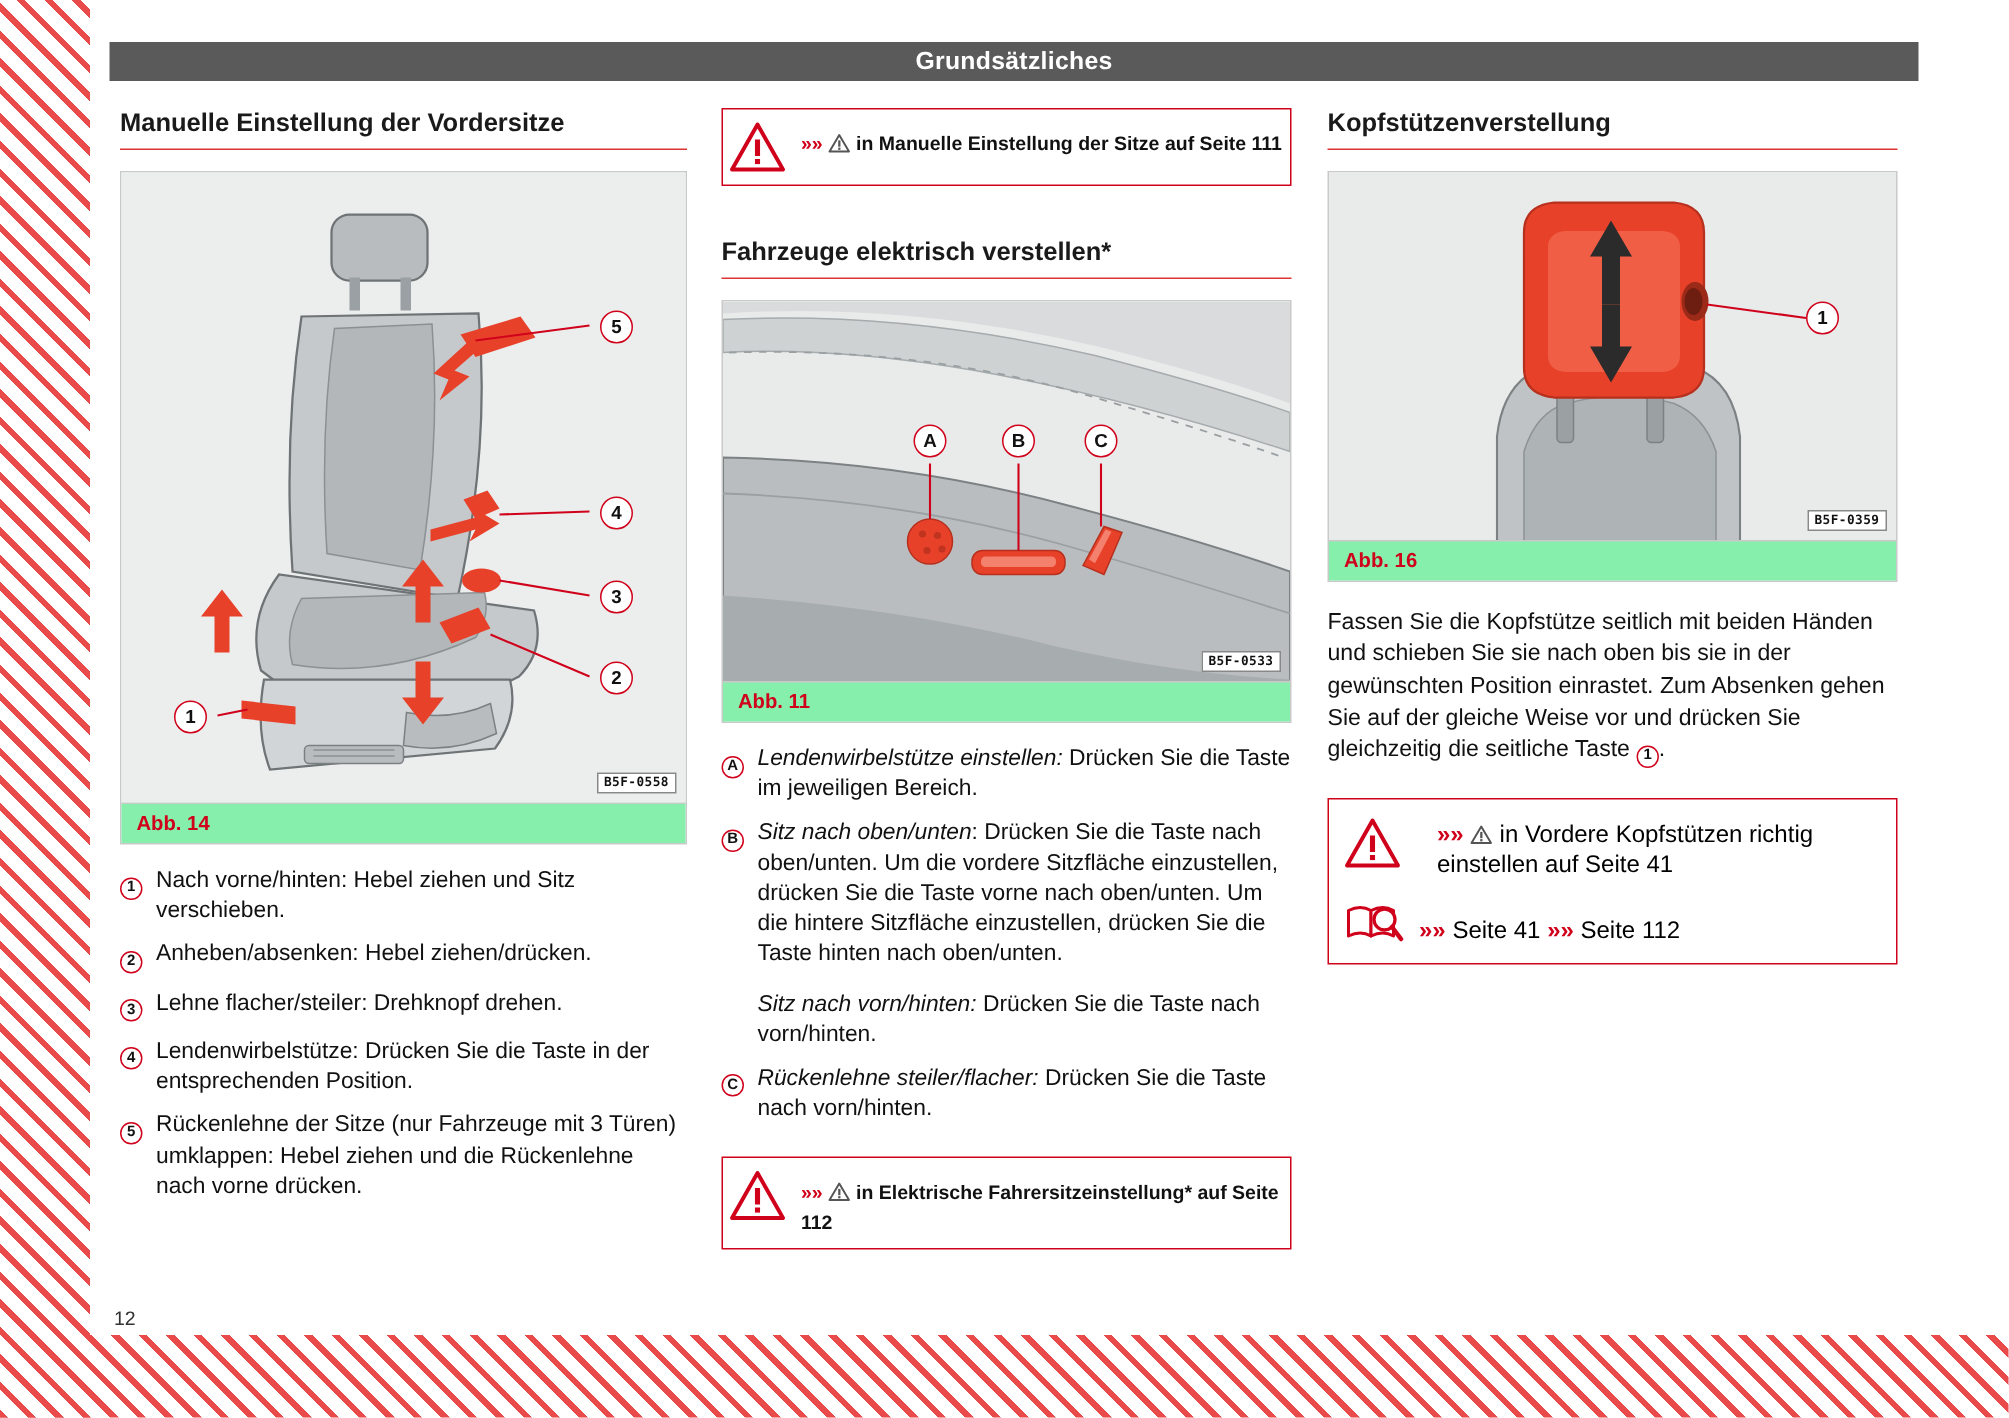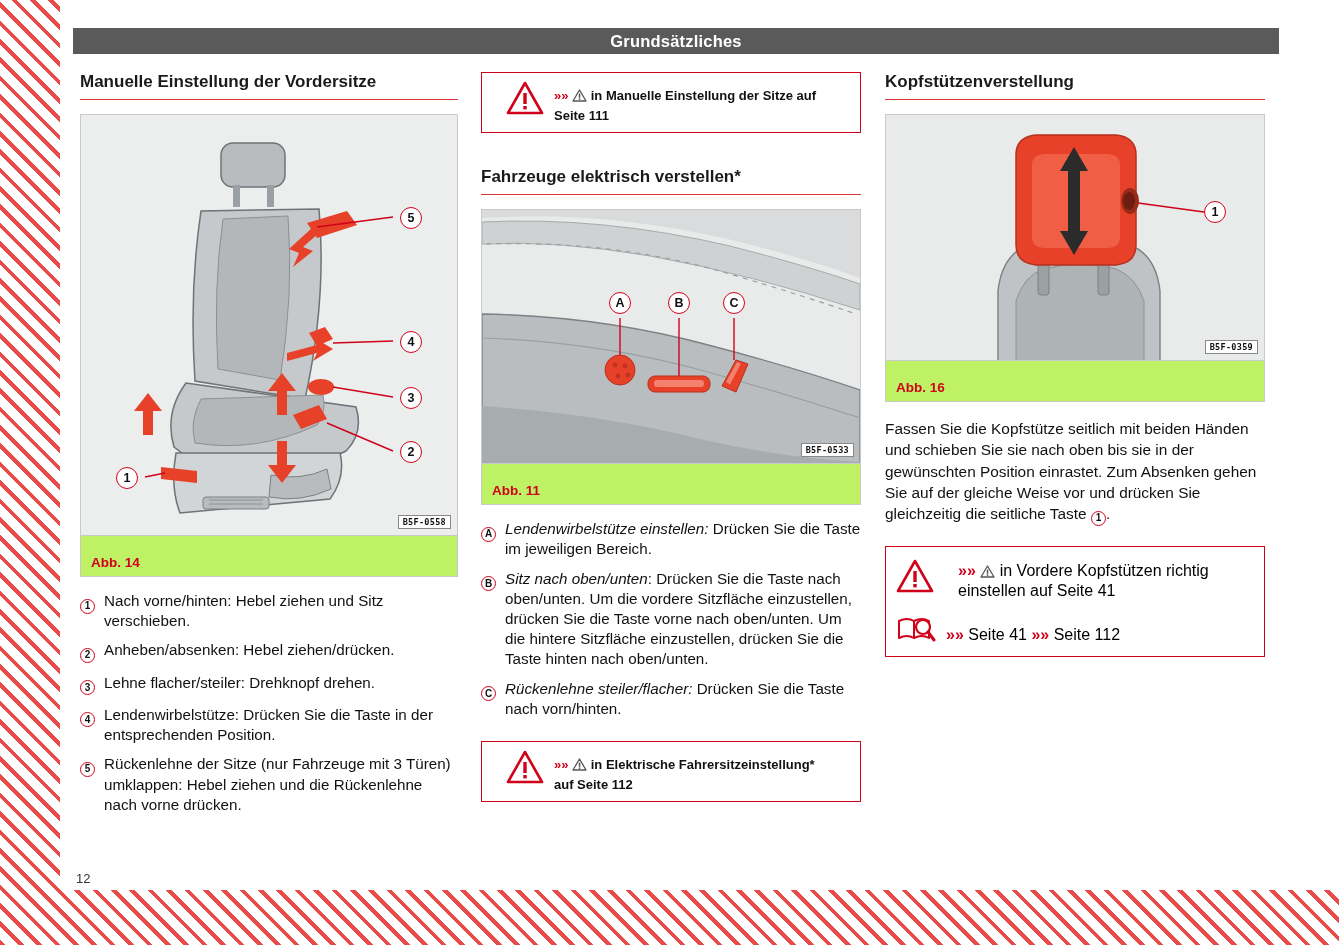--- a/index.html
+++ b/index.html
@@ -92,25 +92,25 @@
     margin-top: 14px;
     background: #fff;
   }
   .figimg {
     position: relative;
     background: #eceded;
     overflow: hidden;
   }
   .figcap {
     border-top: 1px solid #c9c9c9;
-    padding: 19px 10px 6px 10px;
+    padding: 5px 10px 6px 10px;
     font-size: 13.5px;
     font-weight: bold;
     color: #d0021b;
-    background: #bef264;
+    background: #86efac;
   }
   .figcode {
     position: absolute;
     right: 6px;
     bottom: 6px;
     background: #fff;
     border: 1px solid #888;
     font-family: "DejaVu Sans Mono", monospace;
     font-size: 8.5px;
     font-weight: bold;
@@ -165,21 +165,21 @@
   ul.items li .bullet {
     flex: 0 0 24px;
     padding-top: 3px;
   }
   ul.items li .txt { flex: 1; }
   .ital { font-style: italic; }
 
   
   .notebox {
     border: 1.6px solid #d0021b;
-    padding: 8px 24px;
+    padding: 8px 4px;
     display: flex;
     align-items: flex-start;
     gap: 10px;
     margin-top: 16px;
     background: #fff;
   }
   .notebox .note-text {
     font-size: 13px;
     font-weight: bold;
     color: #111;
@@ -362,20 +362,24 @@
     </div>
 
     <ul class="items">
       <li>
         <span class="bullet"><span class="circ">A</span></span>
         <span class="txt"><span class="ital">Lendenwirbelstütze einstellen:</span><span> Drücken Sie die Taste im jeweiligen Bereich.</span></span>
       </li>
       <li>
         <span class="bullet"><span class="circ">B</span></span>
         <span class="txt"><span class="ital">Sitz nach oben/unten</span><span>: Drücken Sie die Taste nach oben/unten. Um die vordere Sitzfläche einzustellen, drücken Sie die Taste vorne nach oben/unten. Um die hintere Sitzfläche einzustellen, drücken Sie die Taste hinten nach oben/unten.</span></span>
+      </li>
+      <li style="margin-top:13px;">
+        <span class="bullet"></span>
+        <span class="txt"><span class="ital">Sitz nach vorn/hinten:</span><span> Drücken Sie die Taste nach vorn/hinten.</span></span>
       </li>
       <li>
         <span class="bullet"><span class="circ">C</span></span>
         <span class="txt"><span class="ital">Rückenlehne steiler/flacher:</span><span> Drücken Sie die Taste nach vorn/hinten.</span></span>
       </li>
     </ul>
 
     <div class="notebox" style="margin-top:22px;">
       <div class="warn-tri">
         <svg width="38" height="34" viewBox="0 0 38 34">

